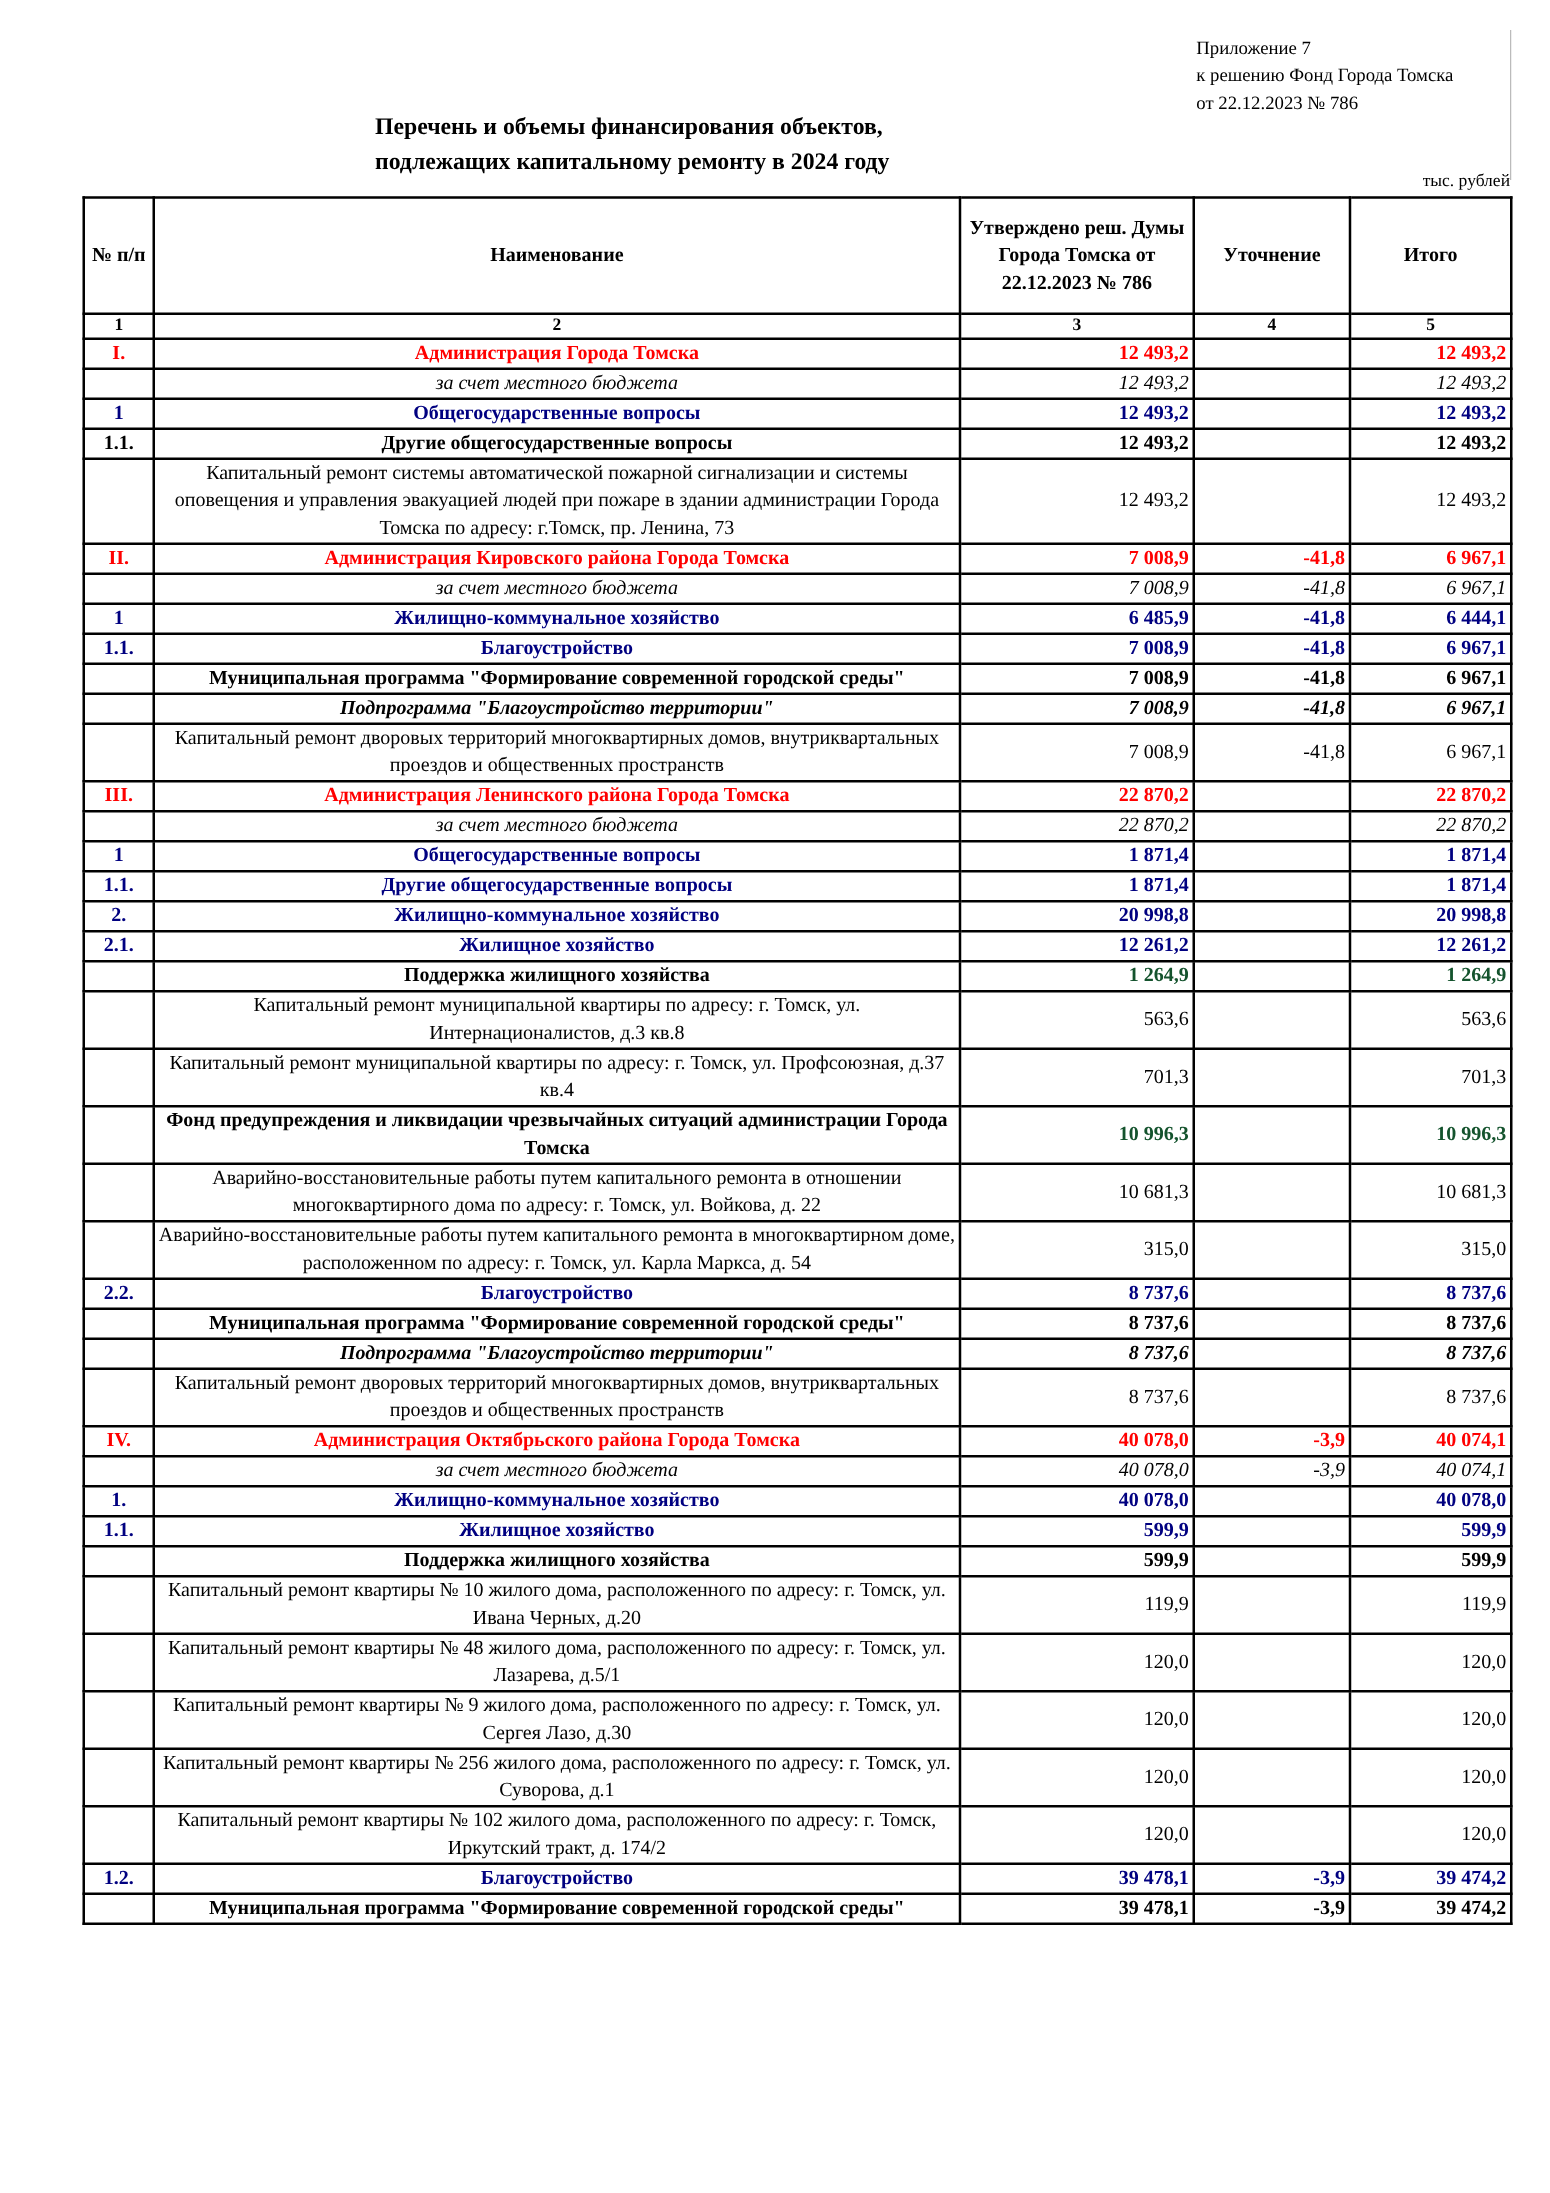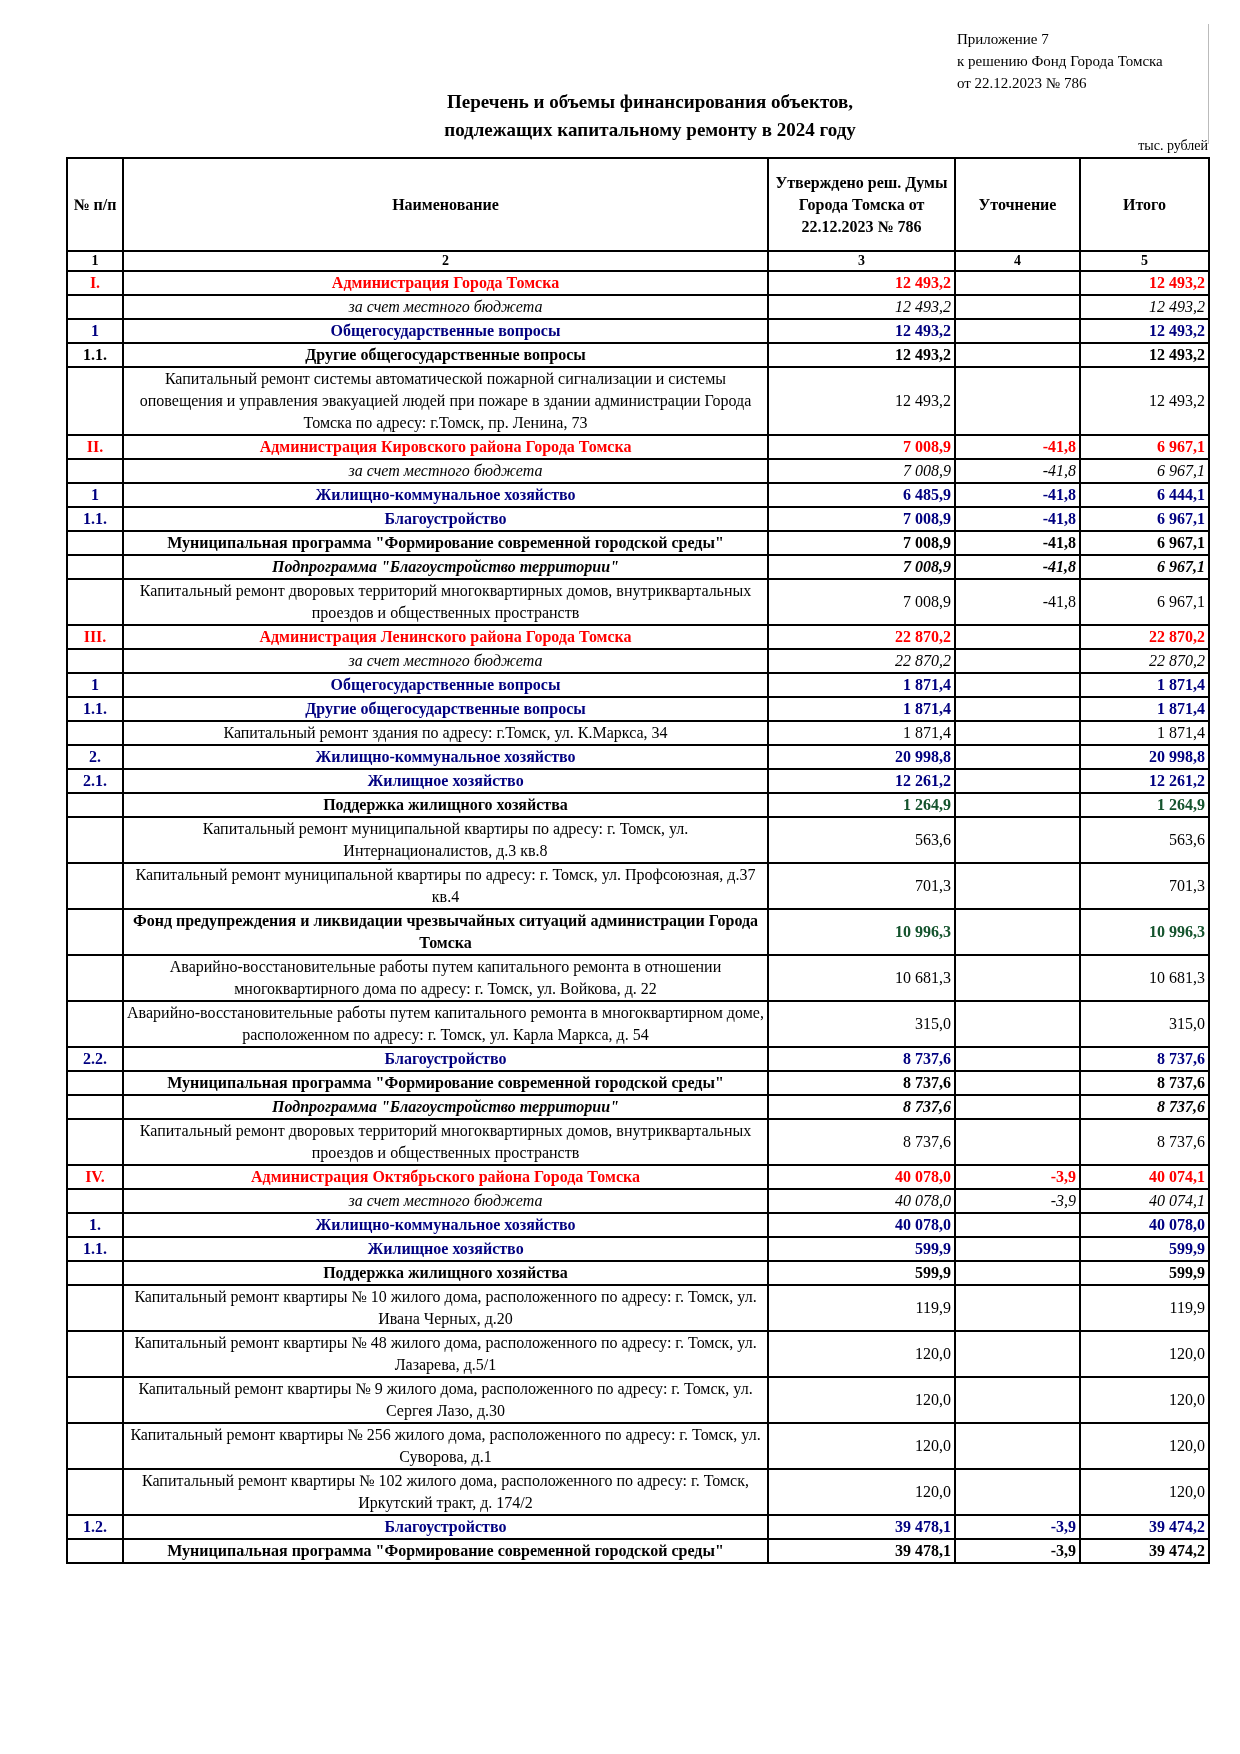--- a/index.html
+++ b/index.html
@@ -1,20 +1,20 @@
 <!DOCTYPE html>
 <html><head>
 <meta charset="utf-8">
 <style>
   html, body { margin: 0; padding: 0; background: #ffffff; }
   body { width: 1240px; height: 1754px; position: relative; overflow: hidden;
          font-family: "Liberation Serif", serif; color: #000; }
   .appendix { position: absolute; left: 957px; top: 28px; font-size: 15px; line-height: 22px; }
   .rule-right { position: absolute; left: 1208px; top: 24px; width: 1px; height: 120px; background: #bbb; }
-  .title { position: absolute; left: 300px; width: 700px; top: 88px; text-align: center;
+  .title { position: absolute; left: 300px; width: 700px; top: 88px; text-align: left;
            font-weight: bold; font-size: 19px; line-height: 28px; }
   .units { position: absolute; right: 32px; top: 138px; font-size: 14px; text-align: center; }
   table { position: absolute; left: 66px; top: 157px; border-collapse: collapse; width: 1142px;
           table-layout: fixed; font-size: 16px; }
   td, th { border: 2px solid #000; padding: 0 3px; line-height: 22px; vertical-align: middle; }
   th { font-weight: bold; text-align: center; font-size: 16px; }
   col.c1 { width: 56px; } col.c2 { width: 645px; } col.c3 { width: 187px; }
   col.c4 { width: 125px; } col.c5 { width: 129px; }
   .hdr-row th { height: 91px; margin-left: 32px; }
   .num-row td { text-align: center; font-weight: bold; font-size: 14px; height: 18px; line-height: 18px; }
@@ -177,27 +177,20 @@
         <td class="val"></td>
         <td class="val">1 871,4</td>
       </tr>
       <tr class="blue">
         <td class="no">1.1.</td>
         <td class="name">Другие общегосударственные вопросы</td>
         <td class="val">1 871,4</td>
         <td class="val"></td>
         <td class="val">1 871,4</td>
       </tr>
-      <tr class="plain">
-        <td class="no"></td>
-        <td class="name">Капитальный ремонт здания по адресу: г.Томск, ул. К.Маркса, 34</td>
-        <td class="val">1 871,4</td>
-        <td class="val"></td>
-        <td class="val">1 871,4</td>
-      </tr>
       <tr class="blue">
         <td class="no">2.</td>
         <td class="name">Жилищно-коммунальное хозяйство</td>
         <td class="val">20 998,8</td>
         <td class="val"></td>
         <td class="val">20 998,8</td>
       </tr>
       <tr class="blue">
         <td class="no">2.1.</td>
         <td class="name">Жилищное хозяйство</td>

